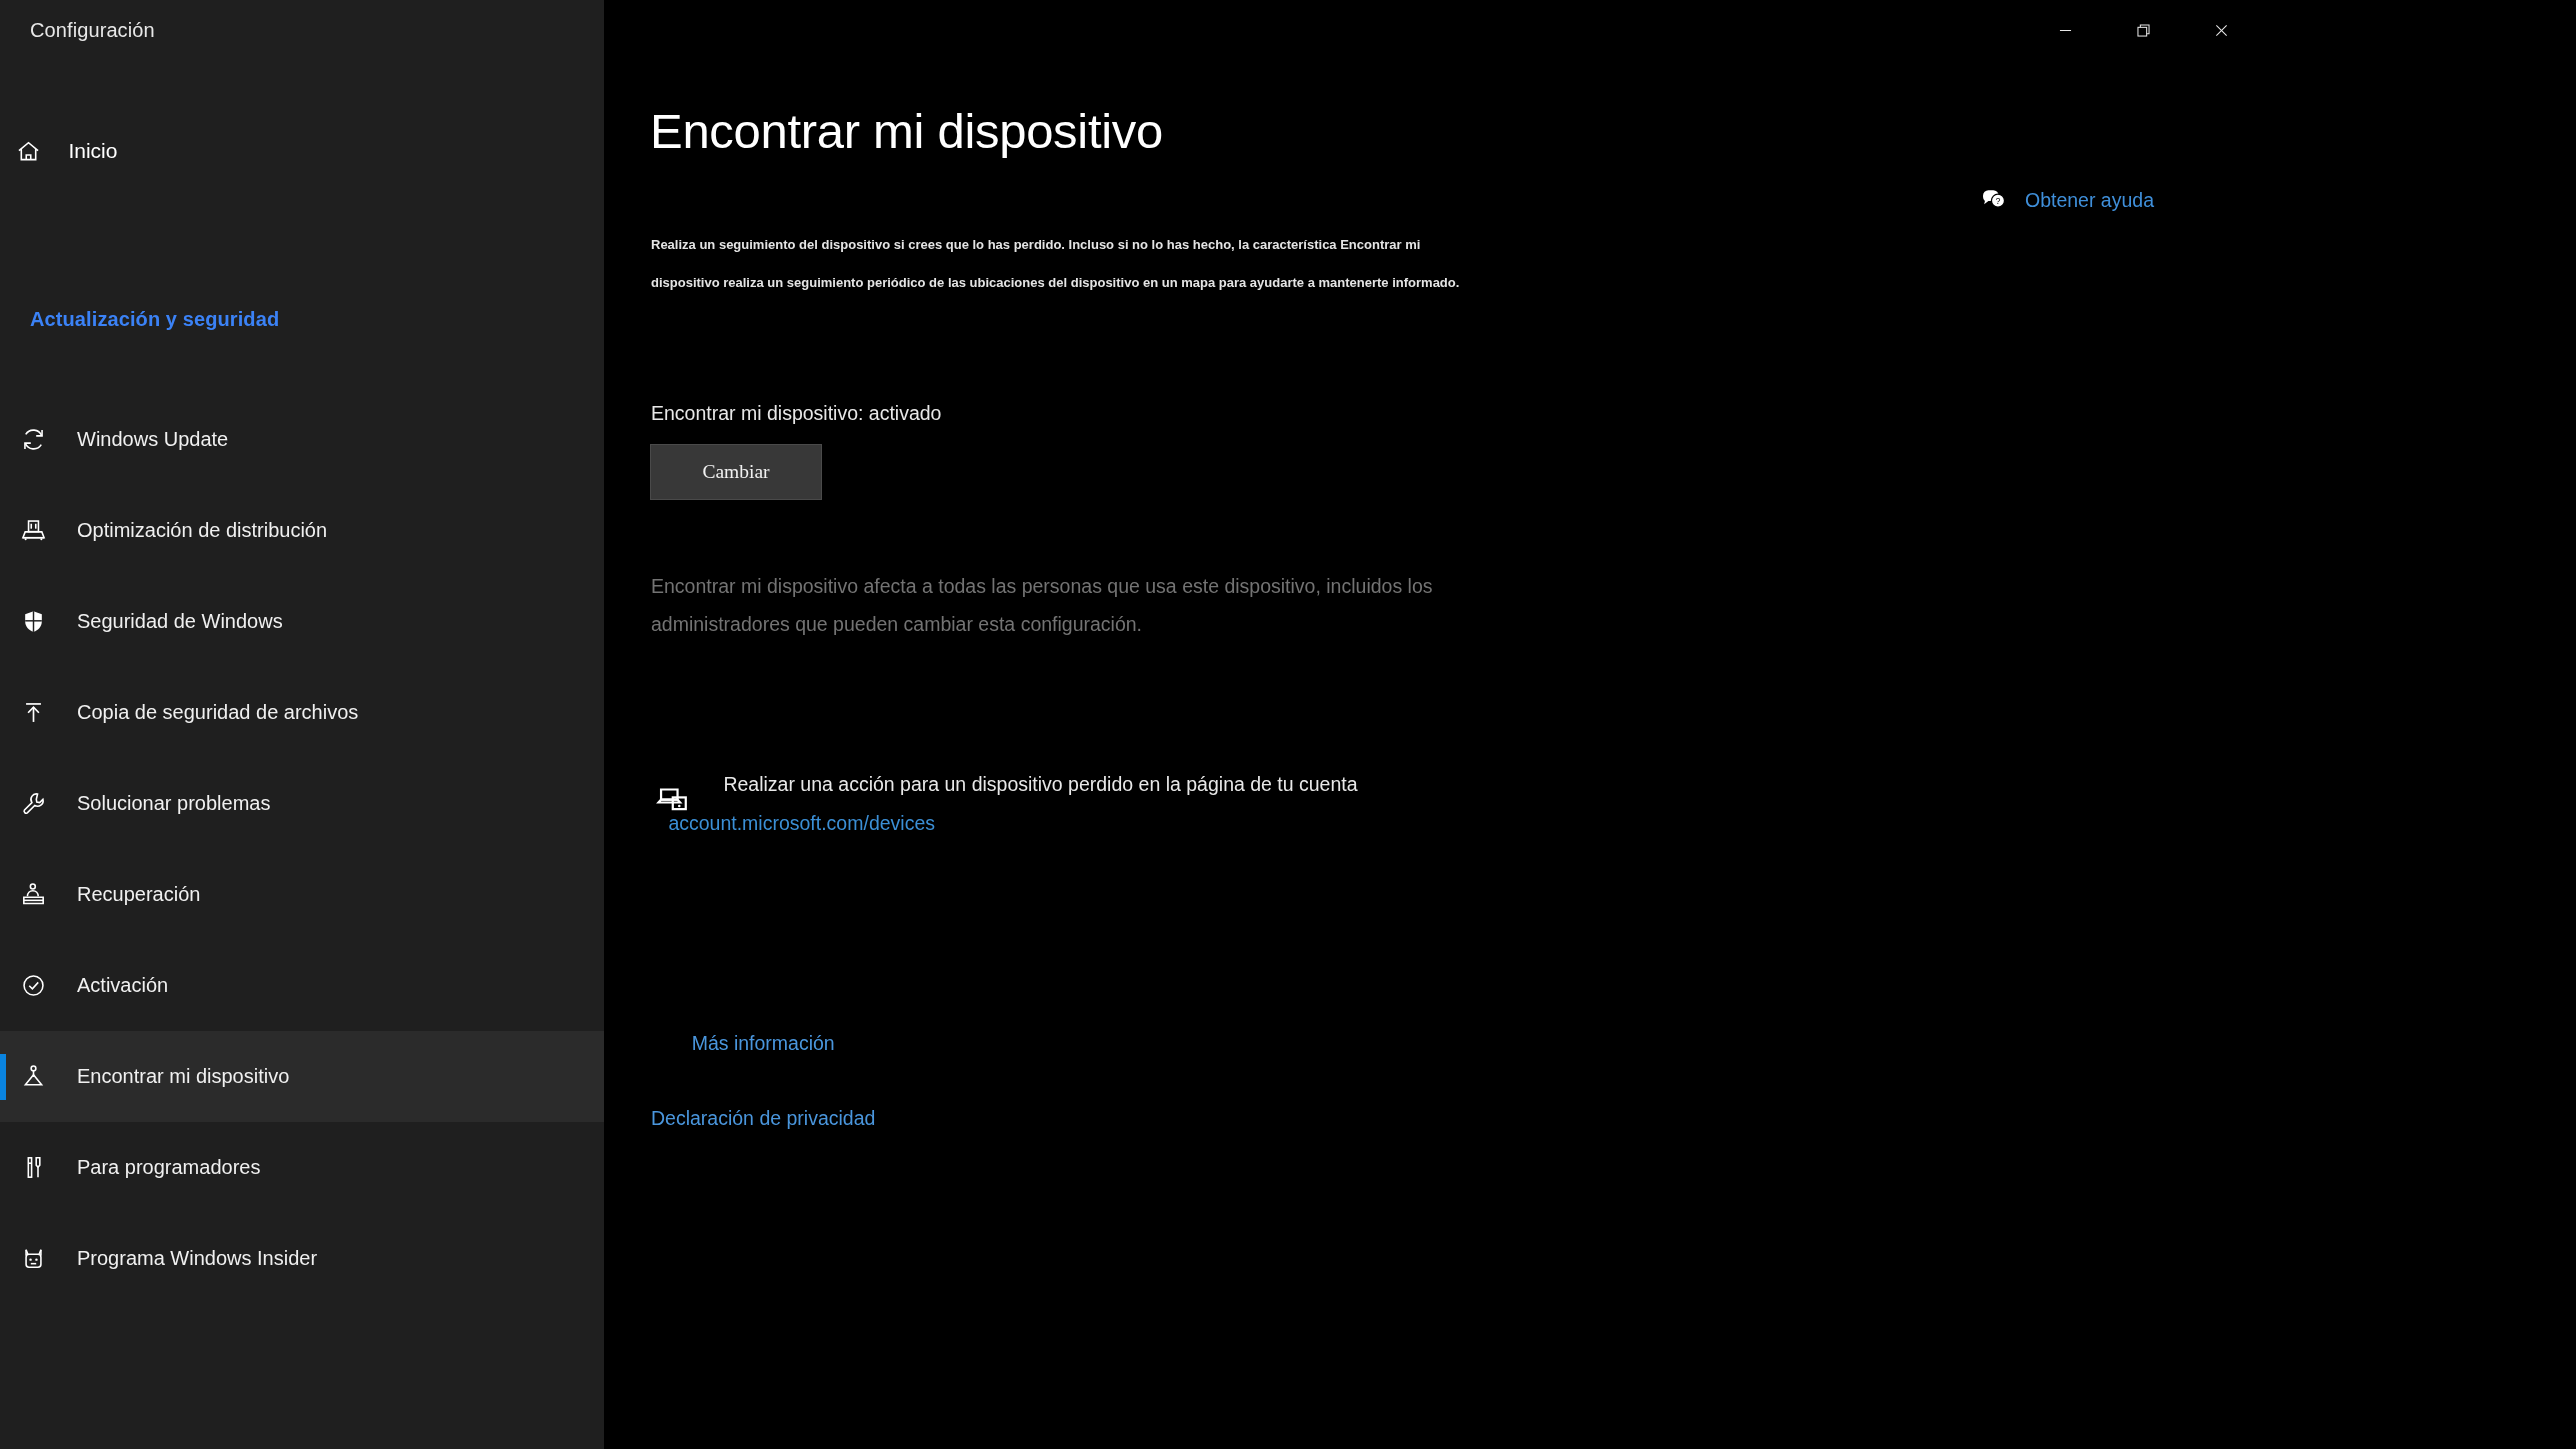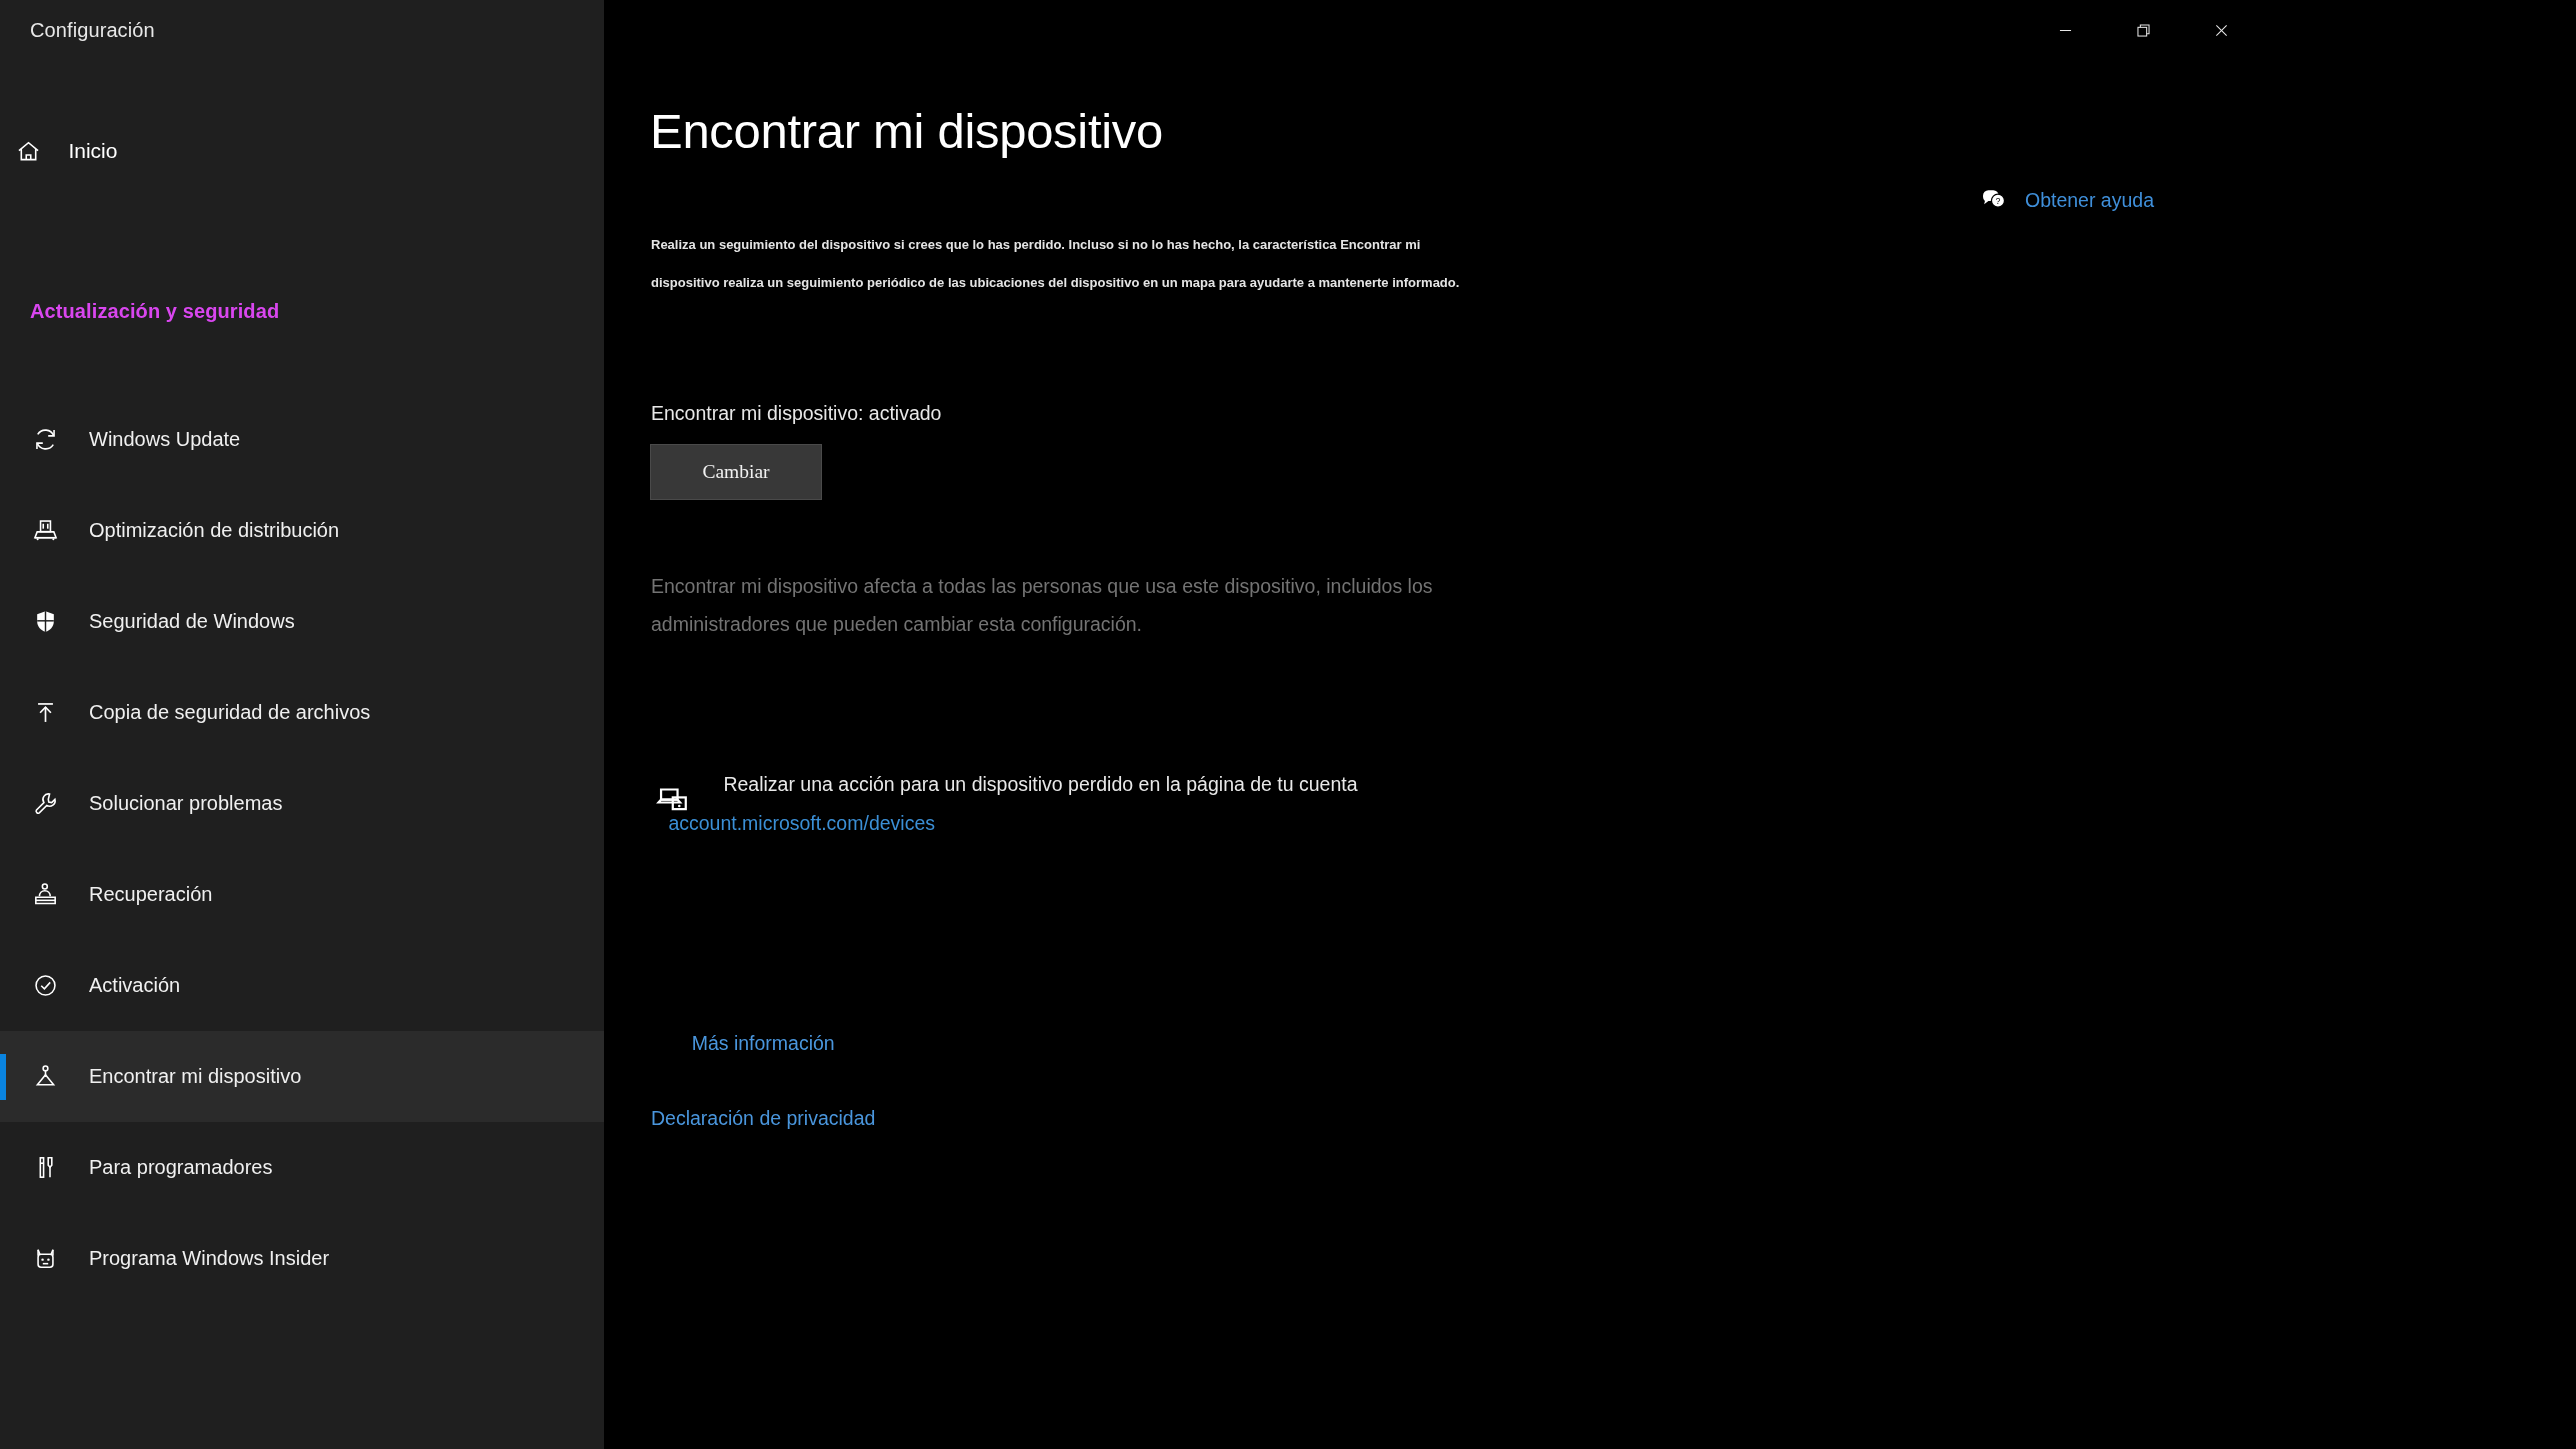--- a/index.html
+++ b/index.html
@@ -44,30 +44,30 @@
   }
   .search-box input {
     flex:1; background:transparent; border:none; outline:none;
     font-family:"Liberation Sans", sans-serif;
     font-size:20px; color:#d8d8d8;
   }
   .search-box input::placeholder { color:#c2c2c2; opacity:1; }
   .search-ico { width:31px; display:flex; justify-content:flex-end; align-items:center; }
 
   .section-title {
-    position:absolute; left:30px; top:300px;
-    font-size:20px; color:#d946ef; font-weight:bold; letter-spacing:0.1px;
+    position:absolute; left:30px; top:308px;
+    font-size:20px; color:#3b82f6; font-weight:bold; letter-spacing:0.1px;
   }
 
   .navlist { position:absolute; left:0; top:394px; width:604px; }
   .nav-item {
     position:relative;
     width:604px; height:91px;
     display:flex; align-items:center;
-    padding-left:32px;
+    padding-left:20px;
     cursor:default;
   }
   .nav-item .ico {
     width:38px; flex:0 0 38px;
     display:flex; align-items:center; justify-content:flex-start;
   }
   .nav-item .lbl {
     font-size:20px; color:#f0f0f0; margin-left:19px; white-space:nowrap;
   }
   .nav-item.active { background:#2b2b2b; }

